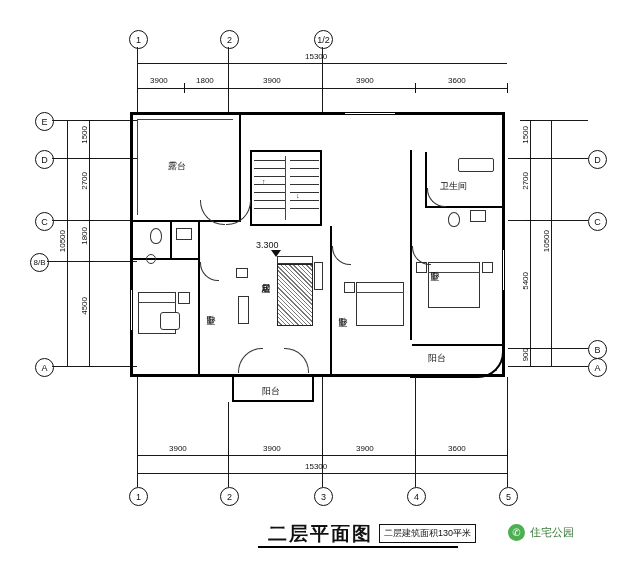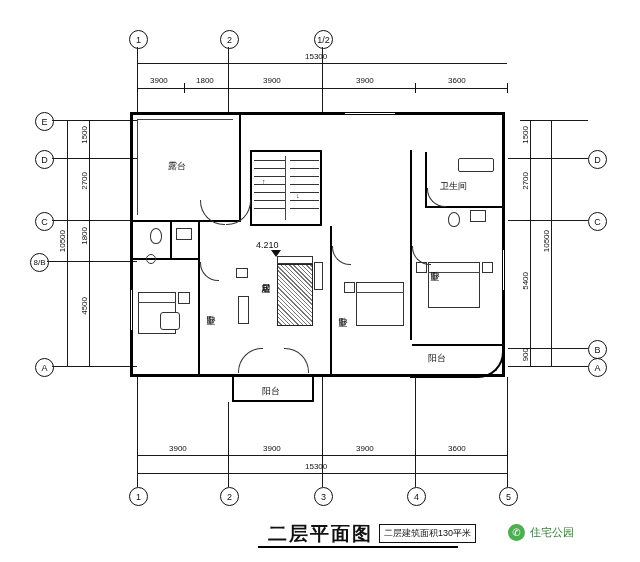--- a/index.html
+++ b/index.html
@@ -183,21 +183,21 @@
 <div class="furn" style="left:178px;top:292px;width:12px;height:12px;"></div>
 <div class="furn" style="left:160px;top:312px;width:20px;height:18px;border-radius:3px;"></div>
 <div class="room-lbl vert" style="left:204px;top:308px;">卧室</div>
 
 <div class="hatch" style="left:277px;top:264px;width:36px;height:62px;"></div>
 <div class="furn" style="left:238px;top:296px;width:11px;height:28px;"></div>
 <div class="furn" style="left:277px;top:256px;width:36px;height:8px;"></div>
 <div class="furn" style="left:314px;top:262px;width:9px;height:28px;"></div>
 <div class="furn" style="left:236px;top:268px;width:12px;height:10px;"></div>
 <div class="room-lbl vert" style="left:259px;top:276px;">起居室</div>
-<div class="lvl" style="left:256px;top:240px;">4.210</div>
+<div class="lvl" style="left:256px;top:240px;">3.300</div>
 <div class="abs" style="left:271px;top:250px;width:0;height:0;border-left:5px solid transparent;border-right:5px solid transparent;border-top:7px solid #111;"></div>
 
 <div class="wall" style="left:330px;top:226px;width:2px;height:148px;"></div>
 <div class="wall" style="left:410px;top:150px;width:2px;height:190px;"></div>
 <div class="furn" style="left:356px;top:282px;width:48px;height:44px;"></div>
 <div class="thinline" style="left:356px;top:292px;width:48px;height:1px;"></div>
 <div class="furn" style="left:344px;top:282px;width:11px;height:11px;"></div>
 <div class="room-lbl vert" style="left:336px;top:310px;">卧室</div>
 
 <div class="furn" style="left:428px;top:262px;width:52px;height:46px;"></div>

